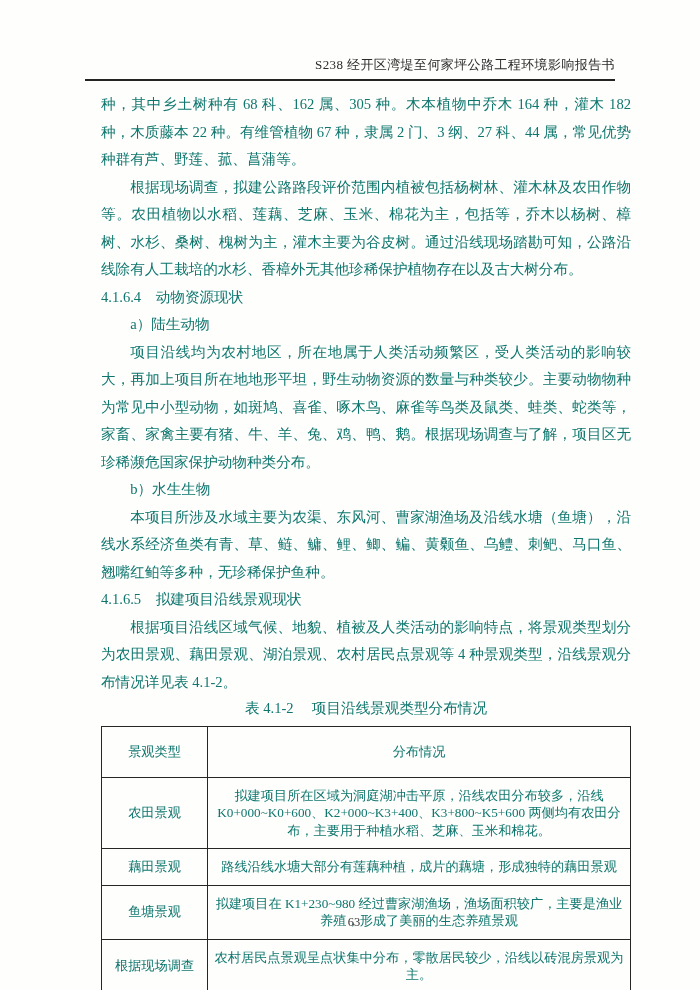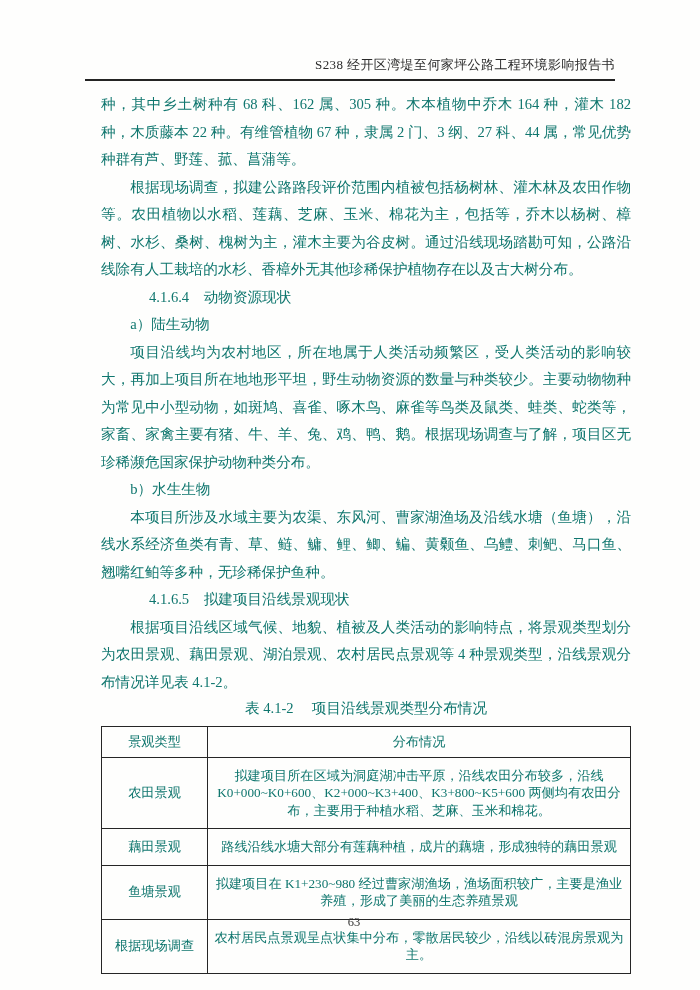--- a/index.html
+++ b/index.html
@@ -19,36 +19,36 @@
   }
 
   .content {
     position:absolute; top:91px; left:101px; width:530px;
     font-size:14.6px; line-height:27.5px; text-align:justify;
     color:#0f766e;
   }
   .content p { margin:0; }
   p.indent { text-indent:2em; }
   p.noindent { text-indent:0; }
-  p.heading { text-indent:0;margin-left:48px; }
+  p.heading { text-indent:0; }
 
   .table-title {
     text-align:center; font-weight:normal; font-size:14.6px;
     margin-top:5px; line-height:24px;
   }
 
   table.landscape {
     width:100%; border-collapse:collapse; margin-top:6px;
     font-size:13.2px; line-height:17.5px; table-layout:fixed;
   }
   table.landscape th, table.landscape td {
     border:1px solid #262626; padding:9px 6px;
     font-weight:normal; text-align:center; vertical-align:middle;
   }
-  table.landscape th { padding:6px 6px; }
+  table.landscape th { padding:16px 6px; }
   .col-type { width:106px; }
 
   .page-number {
     position:absolute; top:915px; left:0; width:700px;
     text-align:center; font-size:12.5px; color:#333;padding-left:8px;
   }
 </style>
 </head>
 <body>
 

